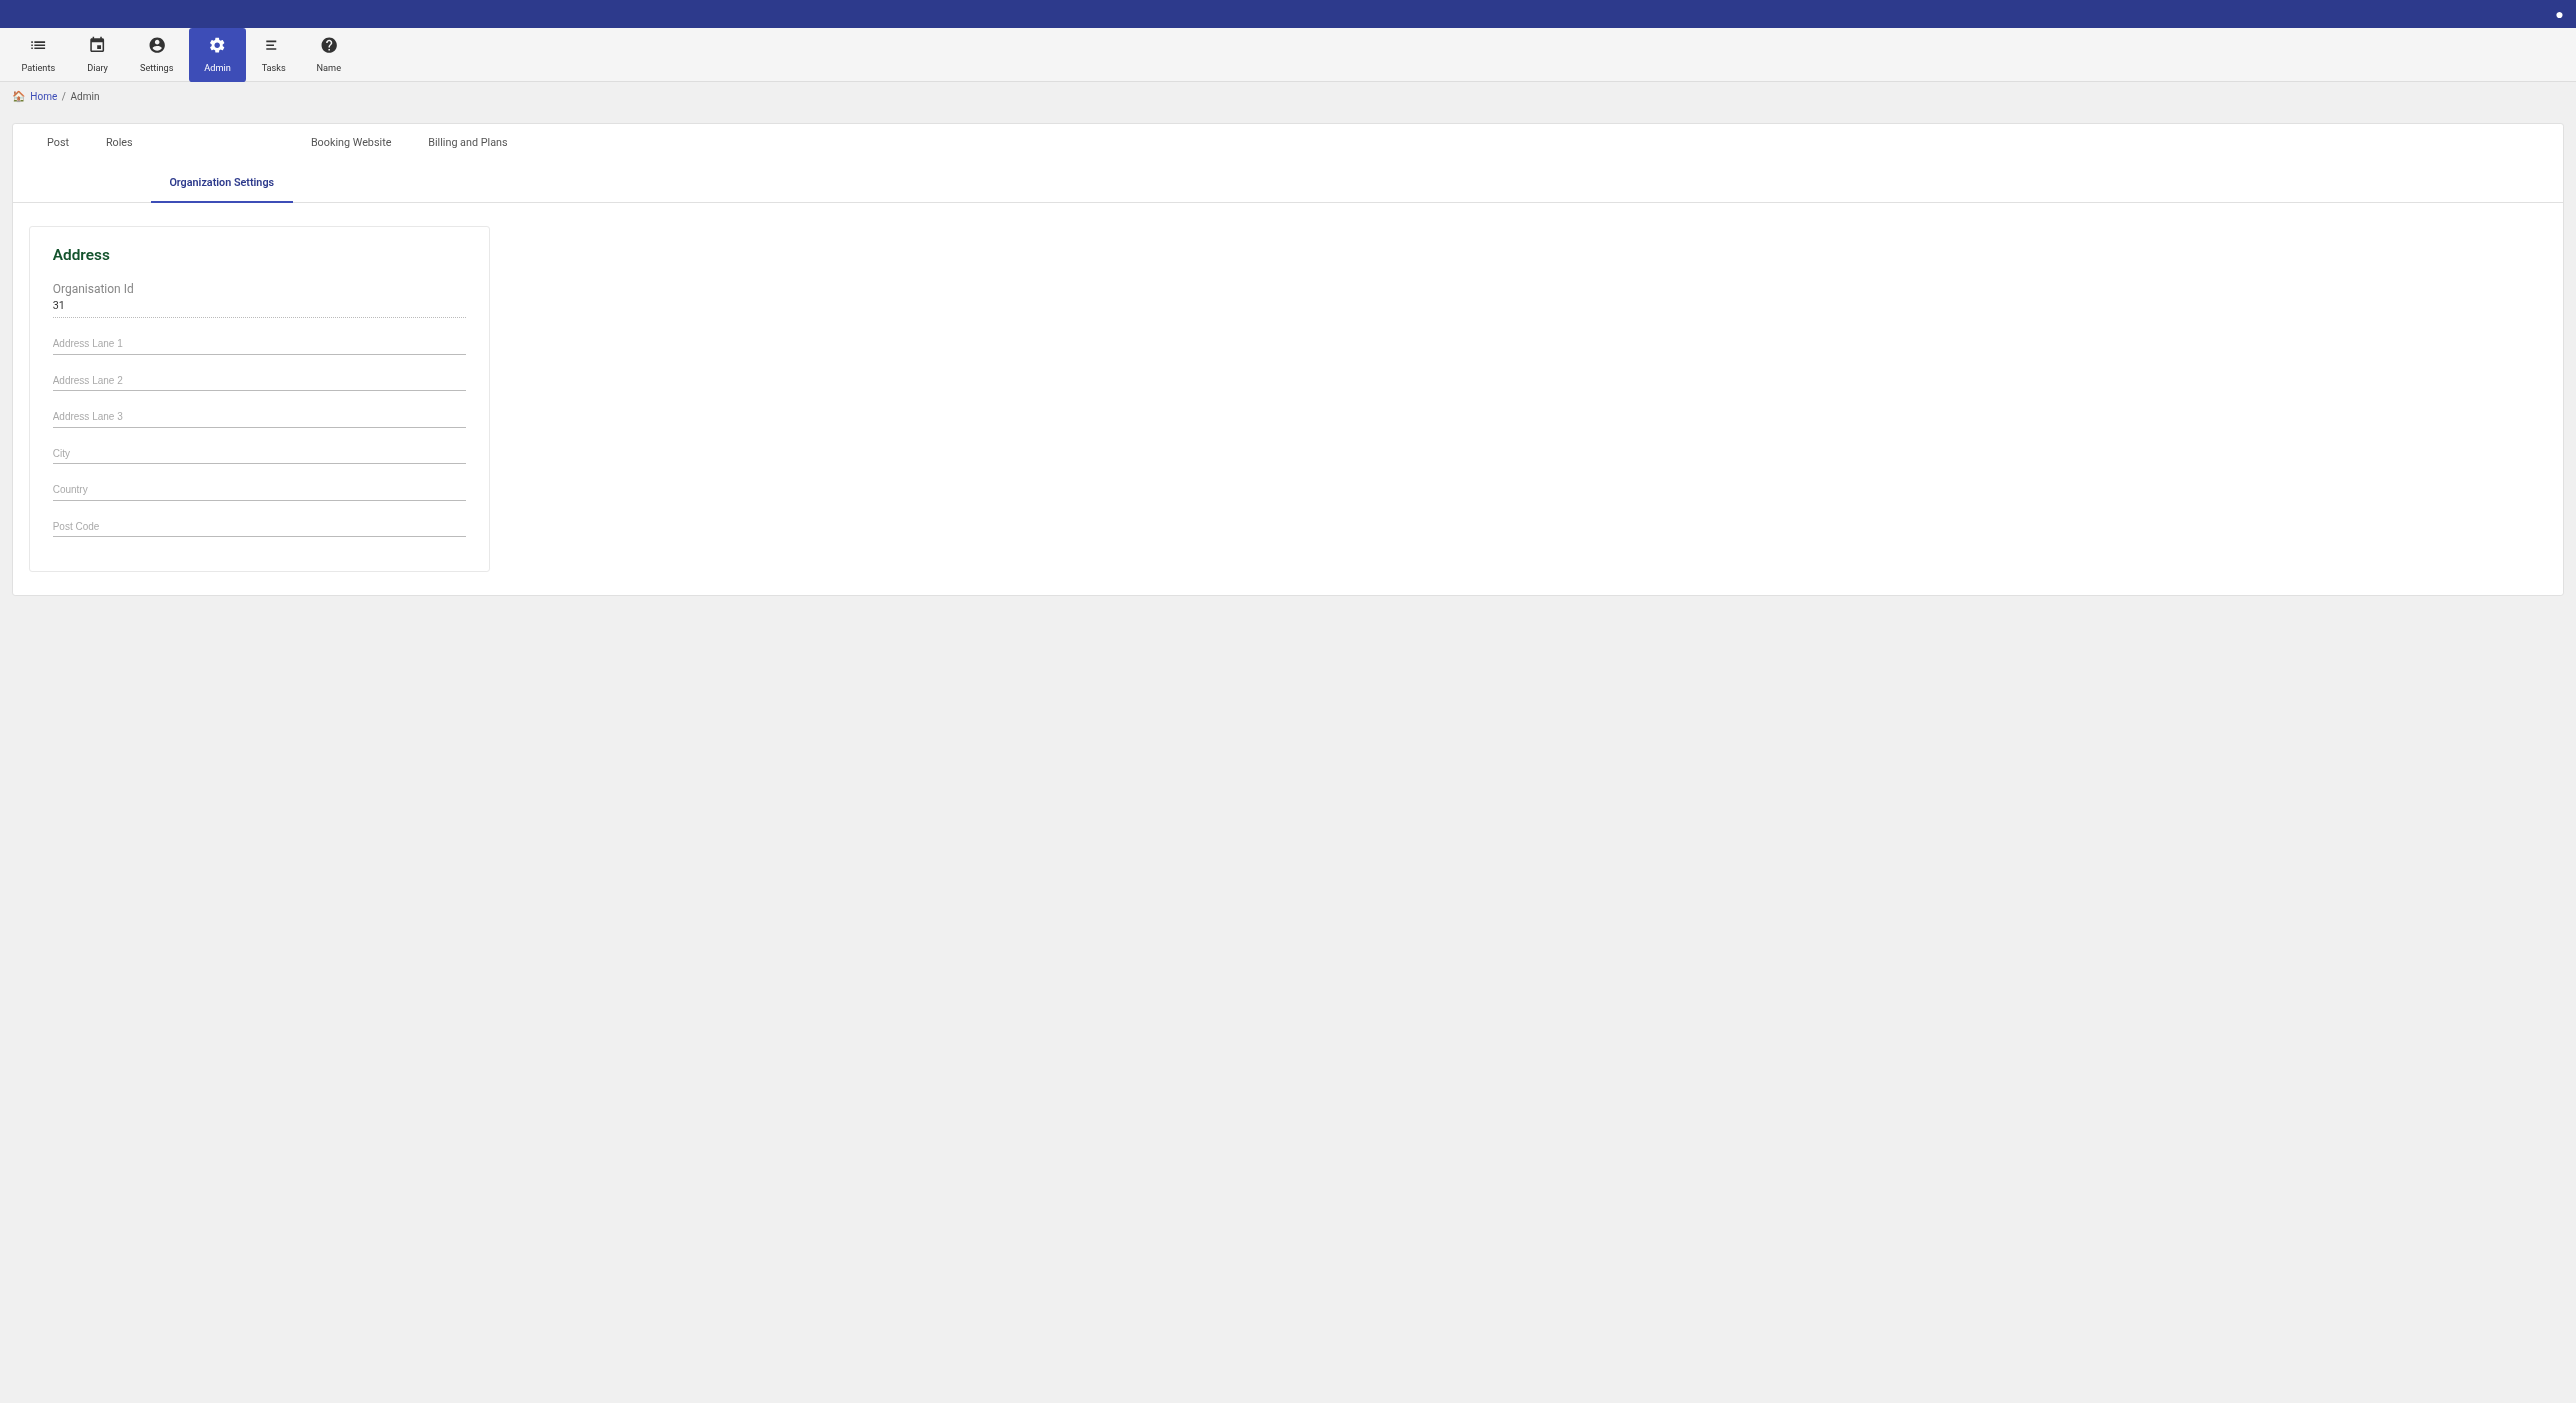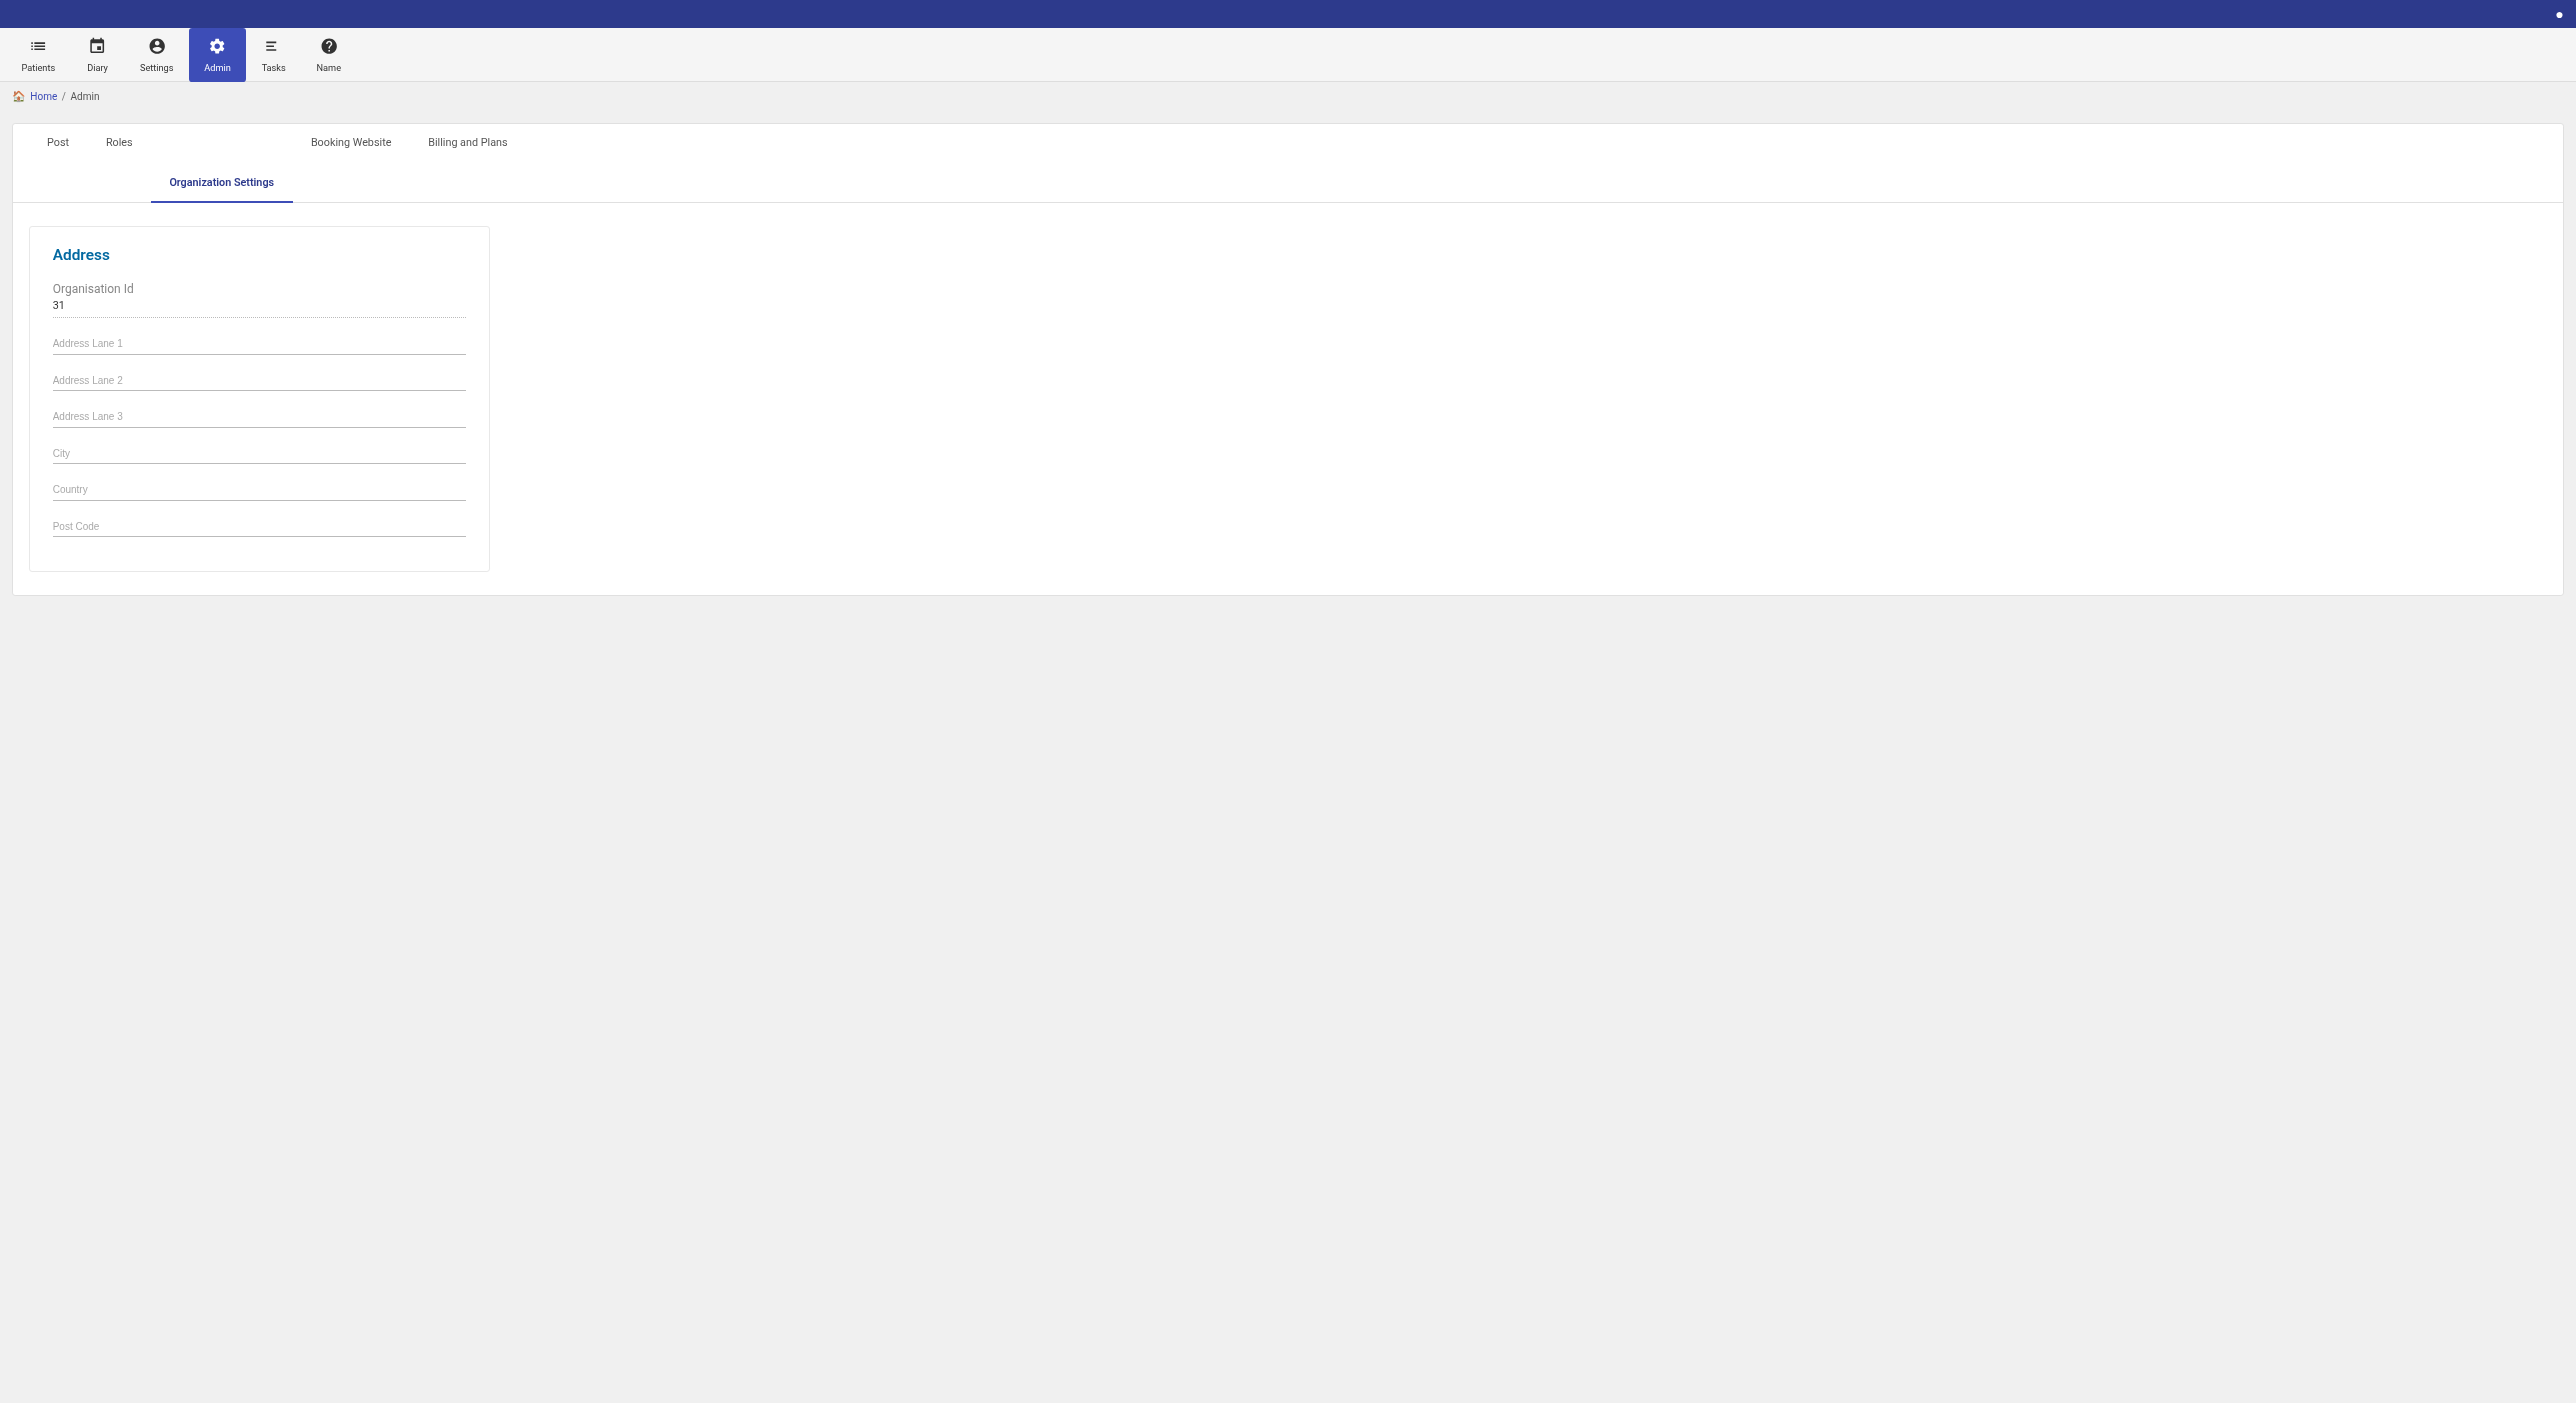--- a/index.html
+++ b/index.html
@@ -26,21 +26,21 @@
 
     .top-bar-user-icon {
       color: white;
       font-size: 14px;
     }
 
     
     .nav-bar {
       background-color: #f5f5f5;
       display: flex;
-      align-items: flex-start;
+      align-items: center;
       border-bottom: 0.8px solid #ddd;
       height: 54px;
       padding: 0 6.1px;
     }
 
     .nav-item {
       display: flex;
       flex-direction: column;
       align-items: center;
       justify-content: center;
@@ -137,21 +137,21 @@
       border: 0.8px solid #e8e8e8;
       border-radius: 3.1px;
       padding: 18.4px 23px;
       flex: 0 0 60%;
       max-width: 461px;
     }
 
     .address-title {
       font-size: 15.4px;
       font-weight: 600;
-      color: #0369a1;
+      color: #14532d;
       margin-bottom: 18.4px;
     }
 
     .field-group {
       margin-bottom: 15.4px;
     }
 
     .field-label {
       font-size: 12px;
       color: #888;

